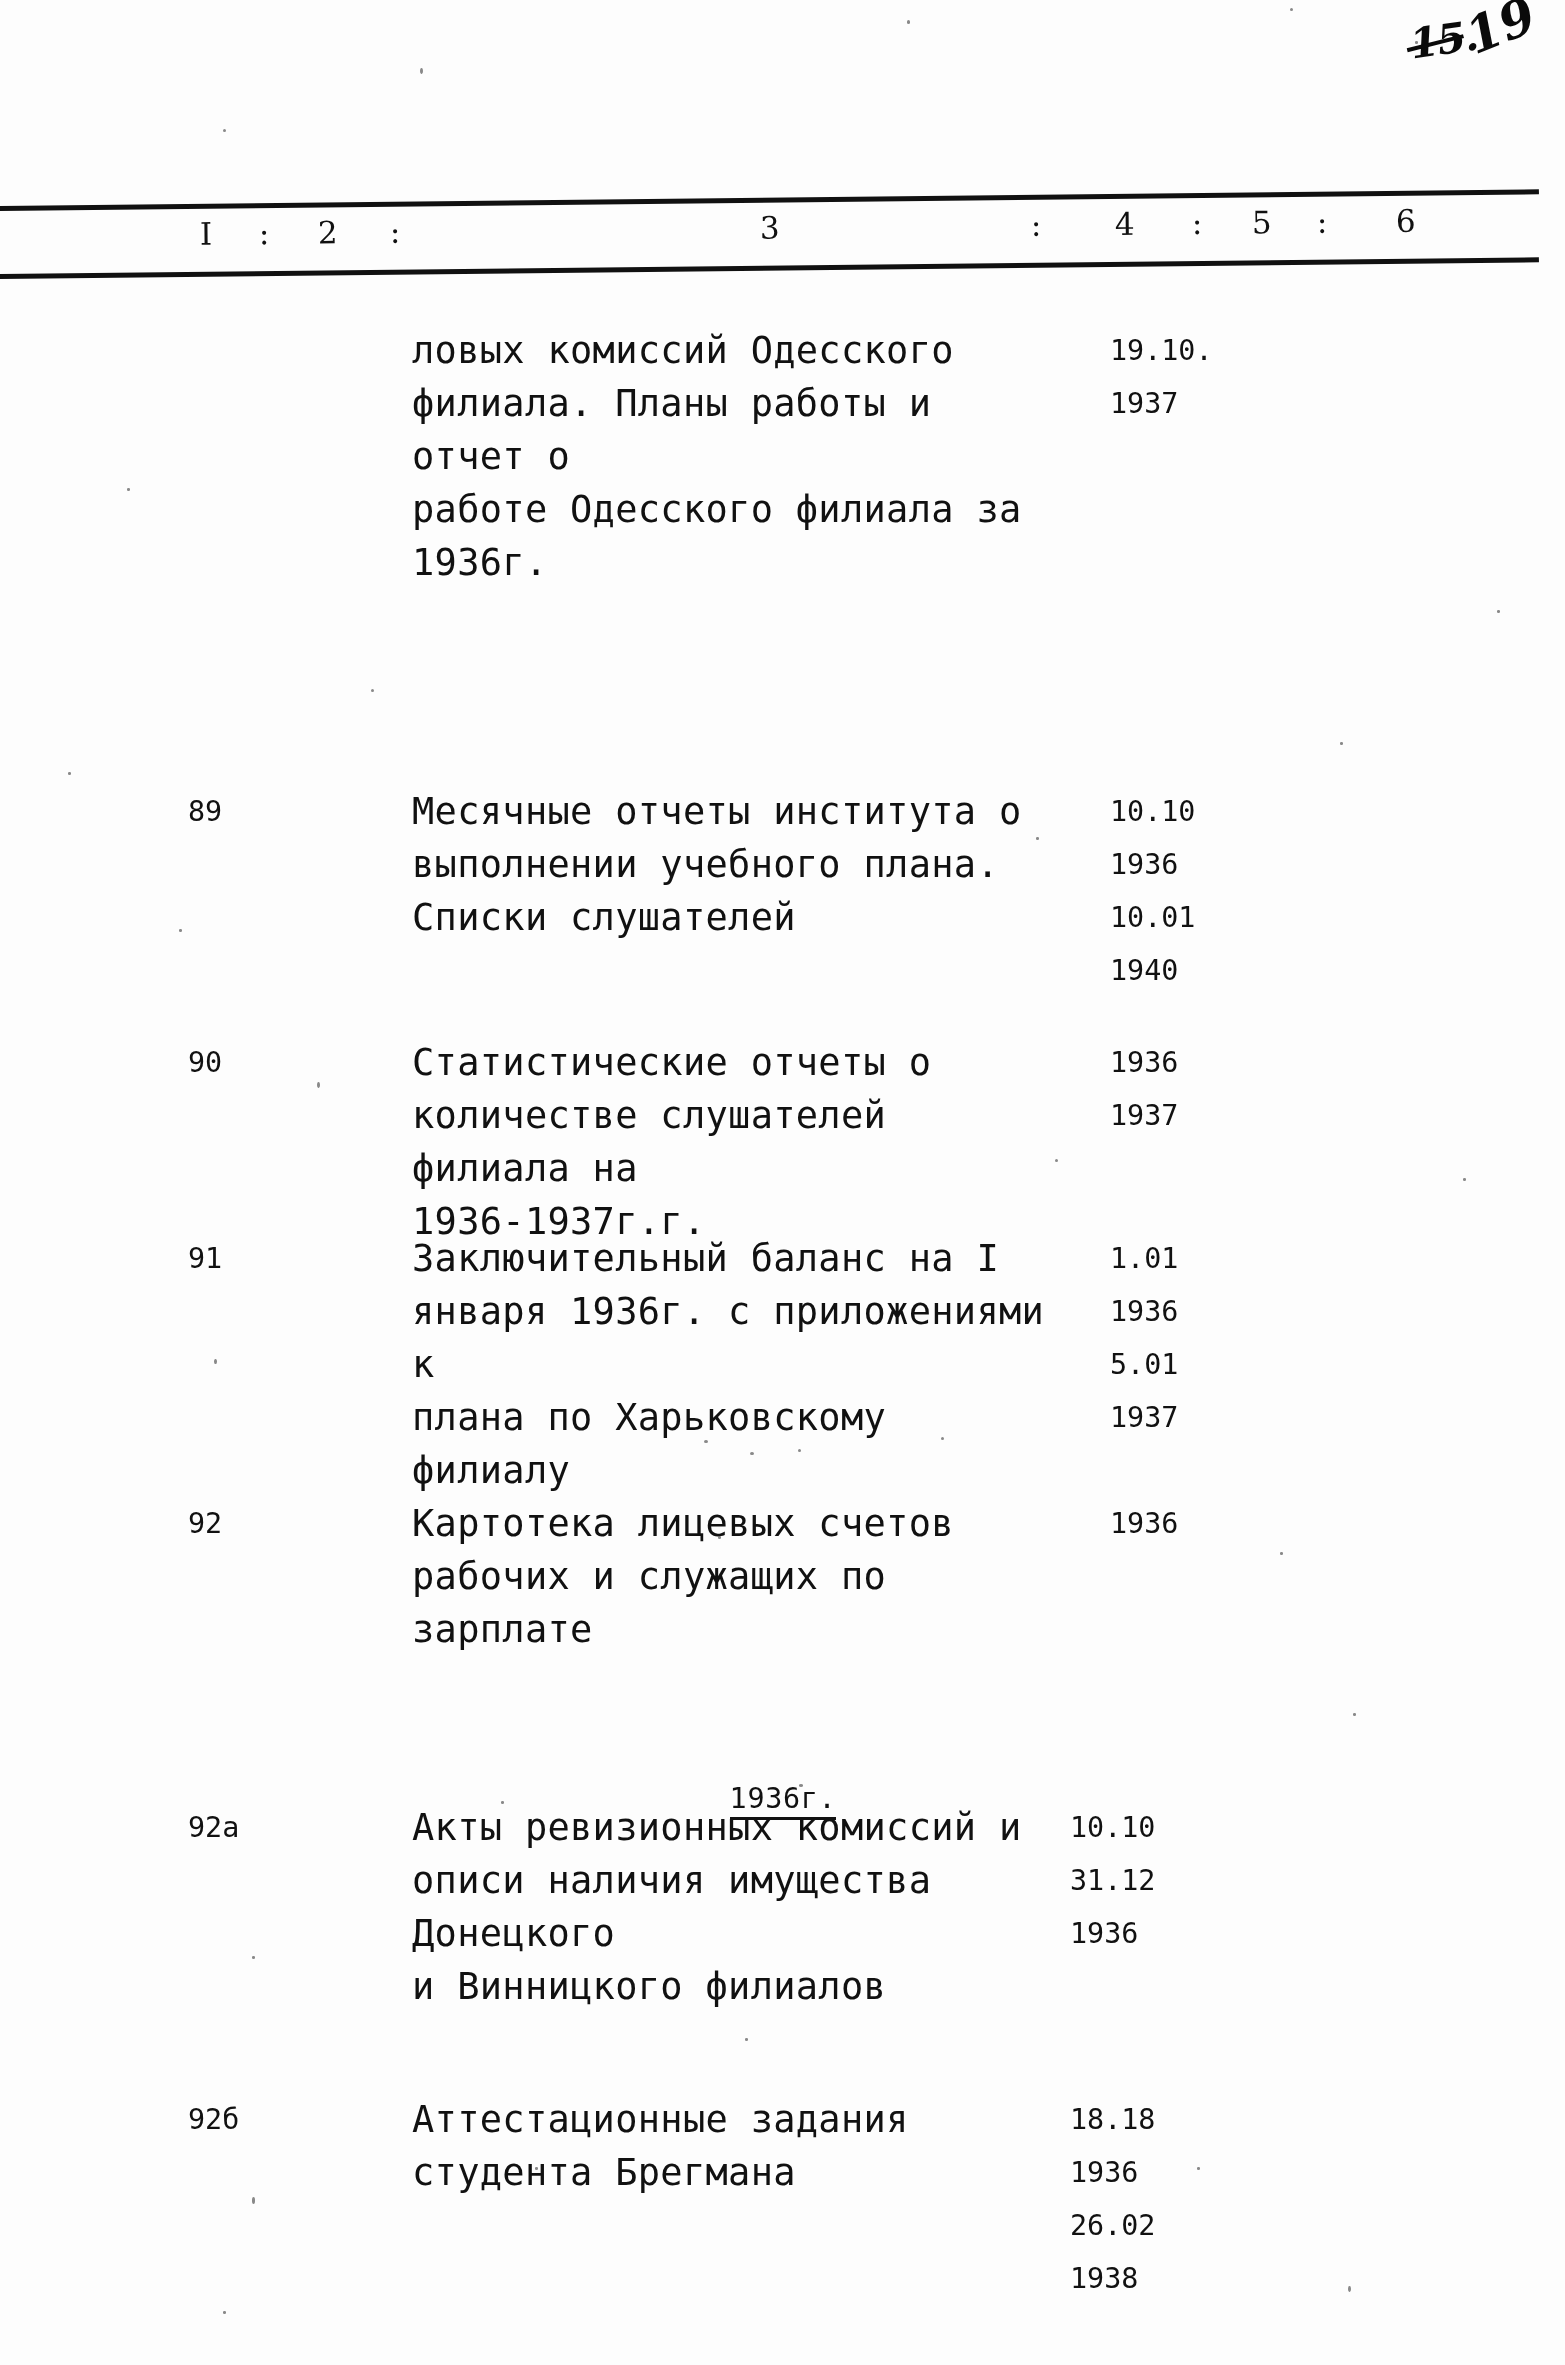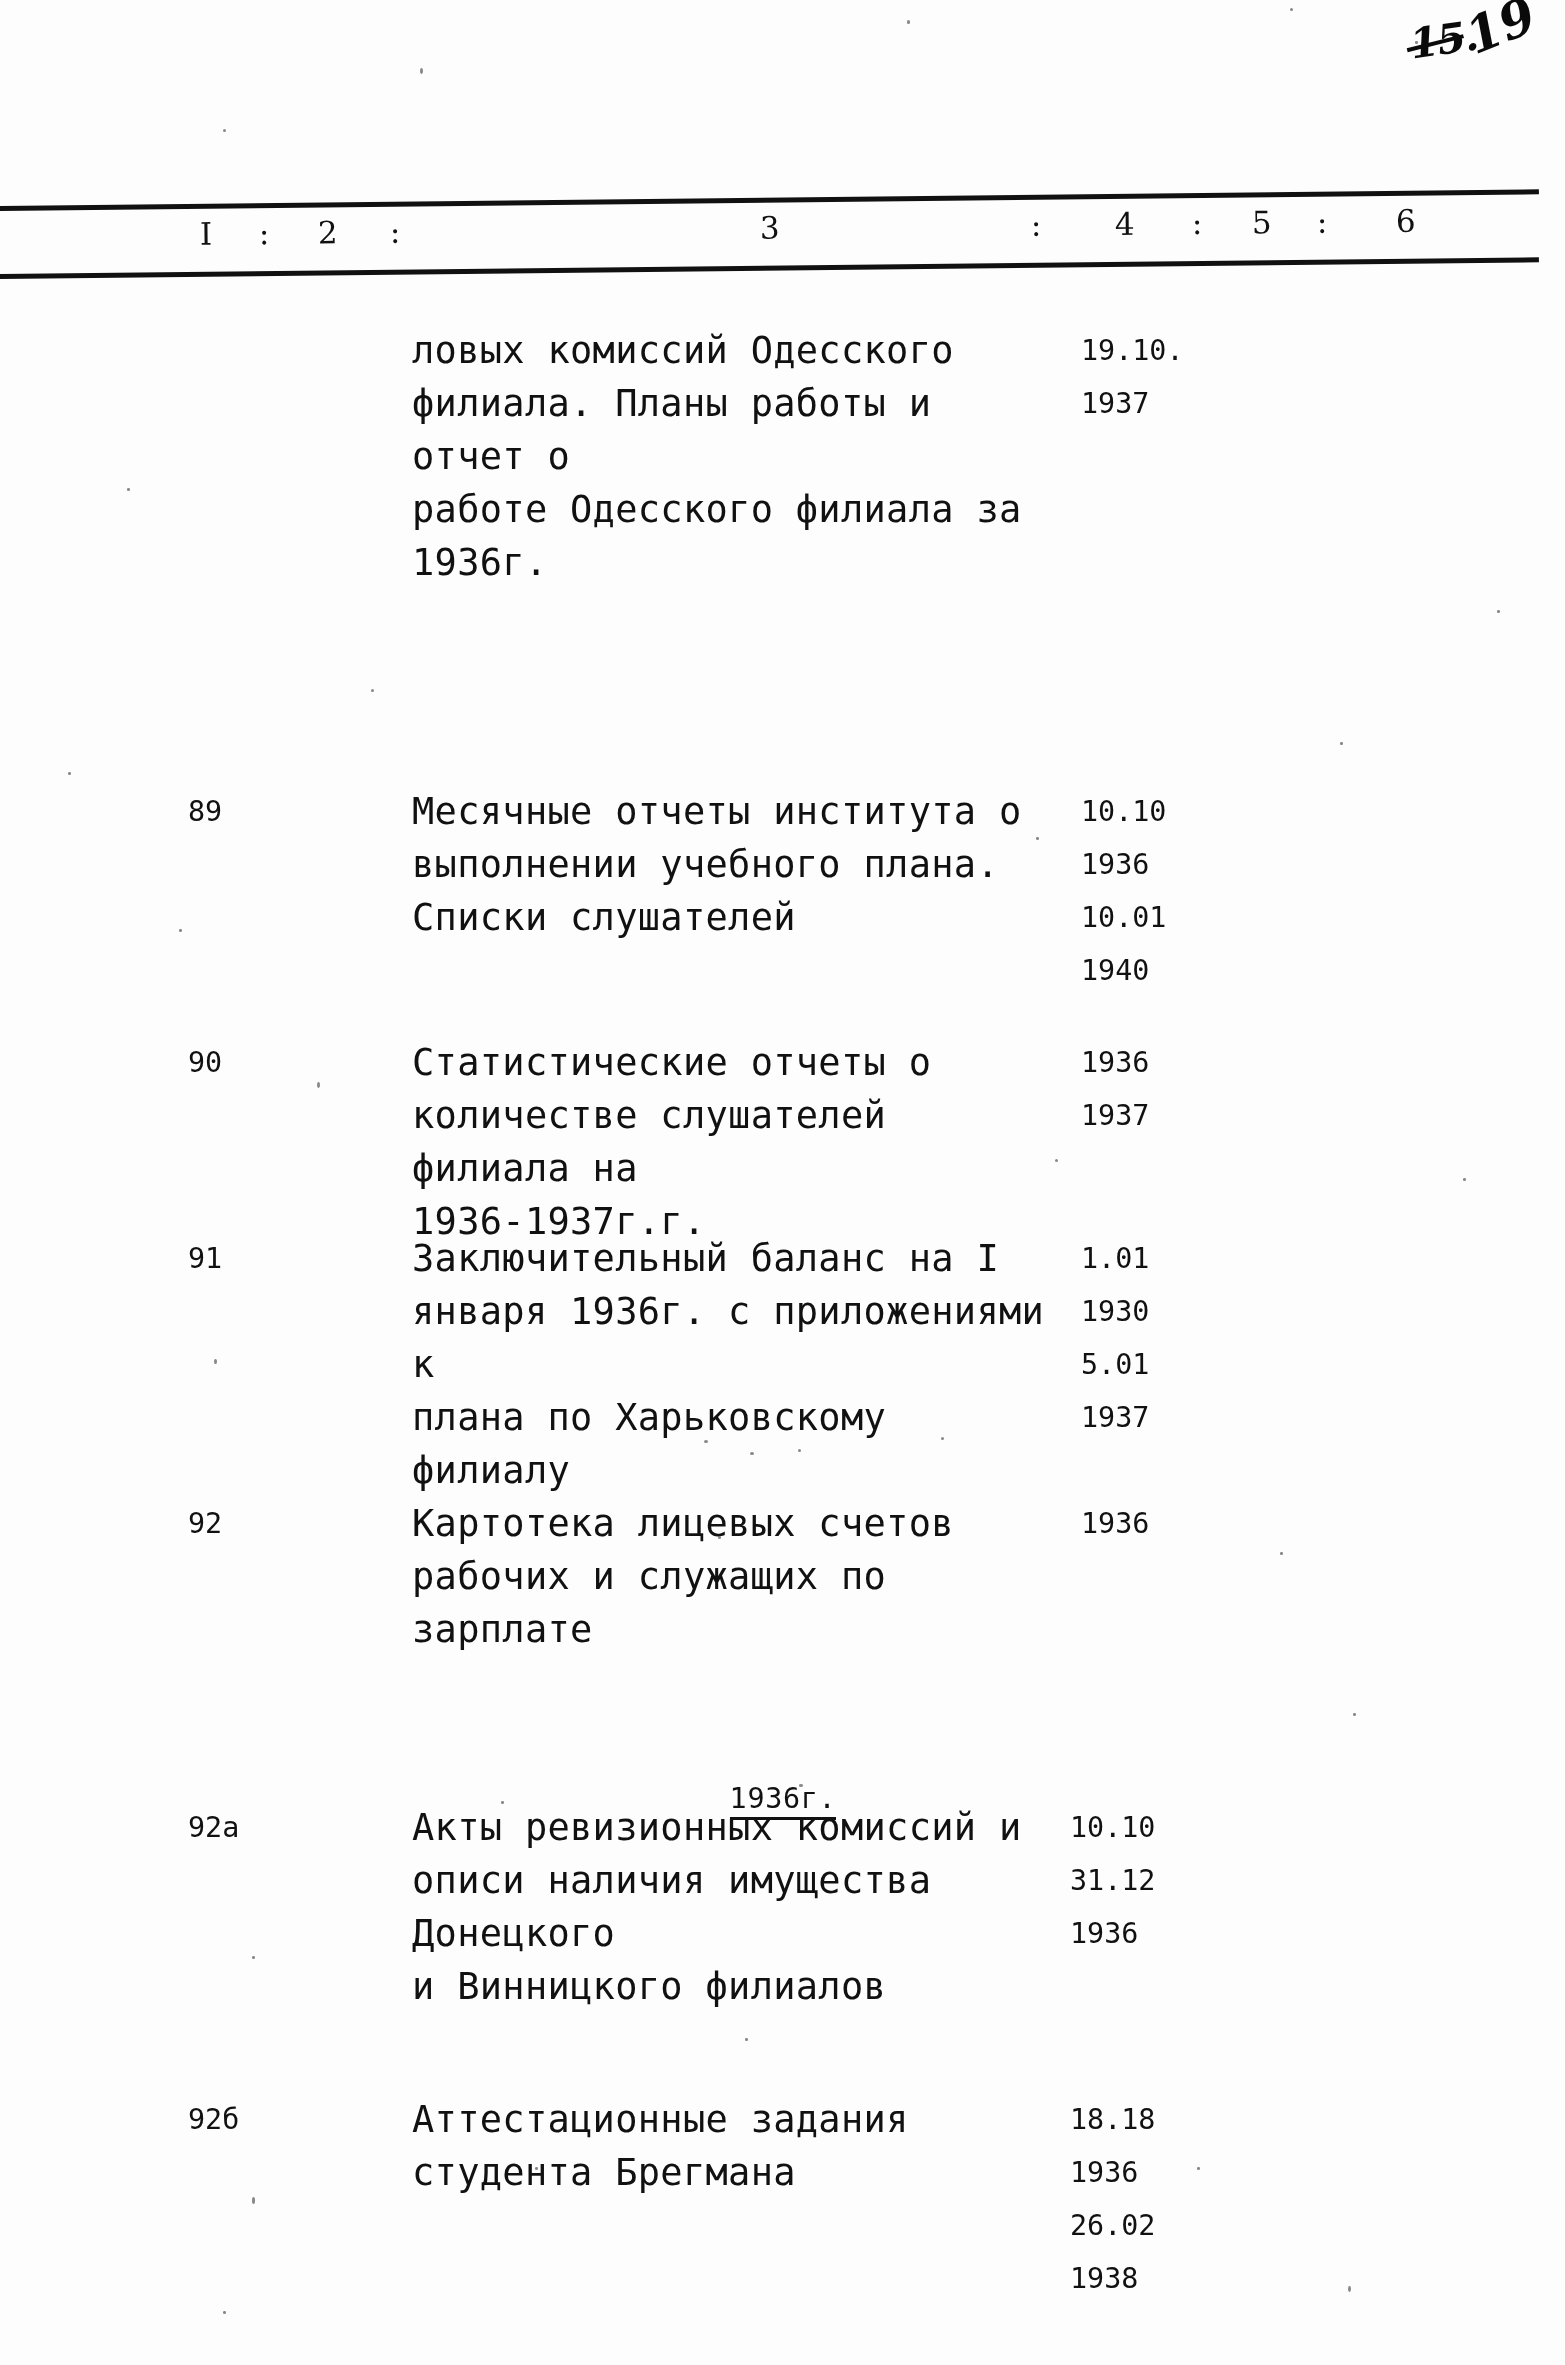--- a/index.html
+++ b/index.html
@@ -120,21 +120,21 @@
     position: absolute;
     left: 412px;
     width: 637px;
     font-size: 37px;
     line-height: 53px;
     letter-spacing: 0.3px;
     white-space: pre-line;
   }
   .col-date {
     position: absolute;
-    left: 1081px;
+    left: 1110px;
     width: 223px;
     font-size: 28.4px;
     line-height: 53px;
     white-space: pre-line;
   }
   .col-date.wide {
     left: 1070px;
   }
 
   
@@ -210,21 +210,21 @@
 1936-1937г.г.</div>
       <div class="col-date" style="top:535px">1936
 1937</div>
     </div>
 
     <div class="entry" style="height:0; top:0">
       <div class="col-num" style="top:731px">91</div>
       <div class="col-desc" style="top:731px">Заключительный баланс на I января 1936г. с приложениями к
 плана по Харьковскому филиалу</div>
       <div class="col-date" style="top:731px">1.01
-1930
+1936
 5.01
 1937</div>
     </div>
 
     <div class="entry" style="height:0; top:0">
       <div class="col-num" style="top:996px">92</div>
       <div class="col-desc" style="top:996px">Картотека лицевых счетов рабочих и служащих по зарплате</div>
       <div class="col-date" style="top:996px">1936</div>
     </div>
 

